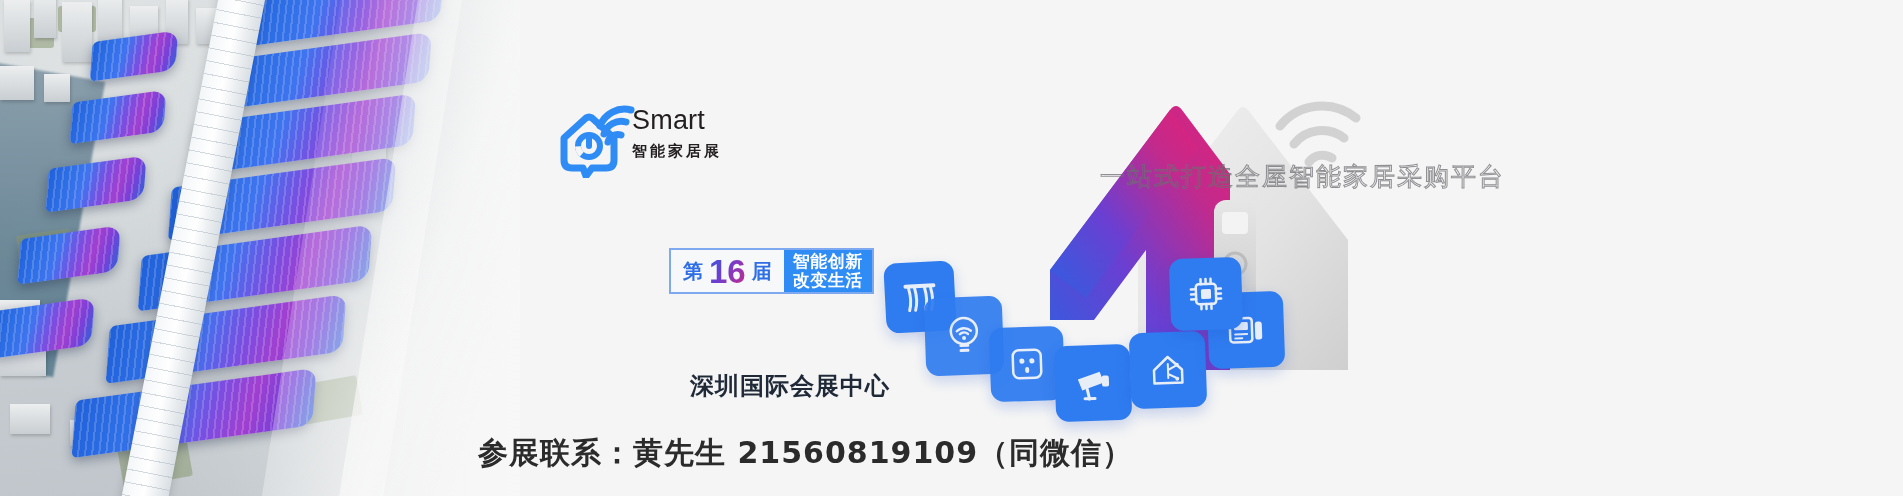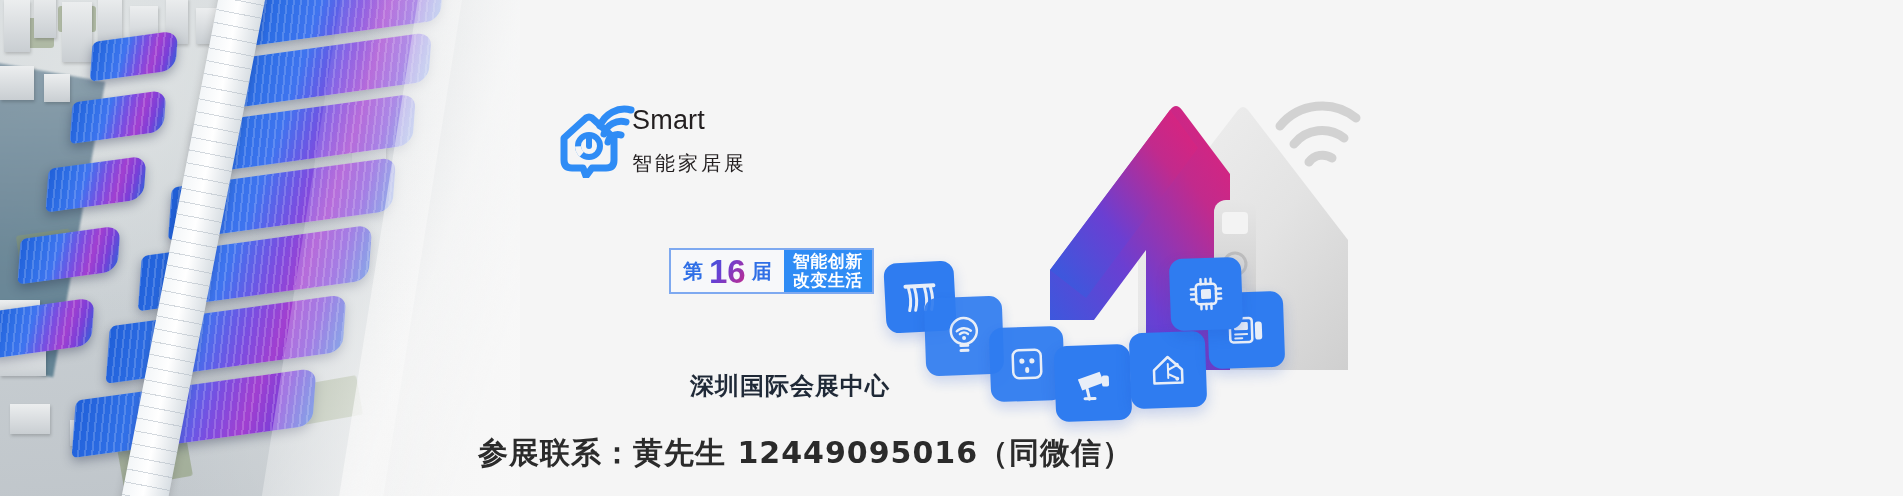--- a/index.html
+++ b/index.html
@@ -112,21 +112,21 @@
     width:200px; height:82px;
   }
   .logo-mark { position:absolute; left:0; top:0; width:84px; height:82px; }
   .logo-text { position:absolute; left:76px; top:10px; }
   .logo-line1, .logo-line2 {
     font-size:27px; line-height:28px; color:#231f20;
     letter-spacing:.2px; white-space:nowrap;
     font-family:"Liberation Sans",sans-serif;
   }
   .logo-cn {
-    margin-top:16px; font-size:20px; font-weight:normal;
+    margin-top:8px; font-size:15px; font-weight:bold;
     color:#231f20; letter-spacing:3px; white-space:nowrap;
     font-family:"DejaVu Sans",sans-serif;
   }
 
   
   .badge {
     position:absolute; left:669px; top:248px;
     height:46px; display:flex; align-items:stretch;
     border:2px solid #7ea9f0;
   }
@@ -290,22 +290,23 @@
       <span class="badge-jie">届</span>
     </div>
     <div class="badge-right">
       <span>智能创新</span>
       <span>改变生活</span>
     </div>
   </div>
 
   <div class="venue-line">深圳国际会展中心</div>
 
-  <div class="contact-line">参展联系：黄先生 12449095016（同微信）</div>
-
+  <div class="contact-line">参展联系：黄先生 21560819109（同微信）</div>
+
+  <div class="tagline">一站式打造全屋智能家居采购平台</div>
 
   <div class="house-wrap">
     <svg viewBox="0 0 420 400" width="420" height="400">
       <defs>
         <linearGradient id="houseGrad" x1="0" y1="1" x2="1" y2="0">
           <stop offset="0%" stop-color="#2f5fe0"></stop>
           <stop offset="40%" stop-color="#6a3fd2"></stop>
           <stop offset="75%" stop-color="#c22a8c"></stop>
           <stop offset="100%" stop-color="#e0217a"></stop>
         </linearGradient>

